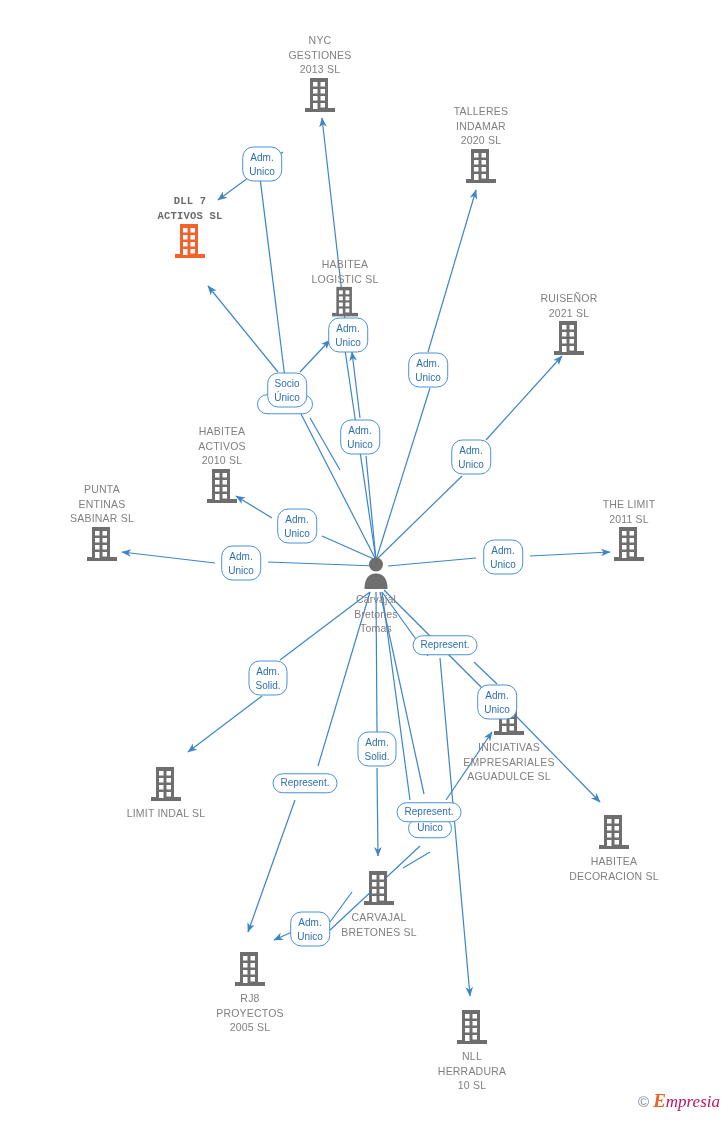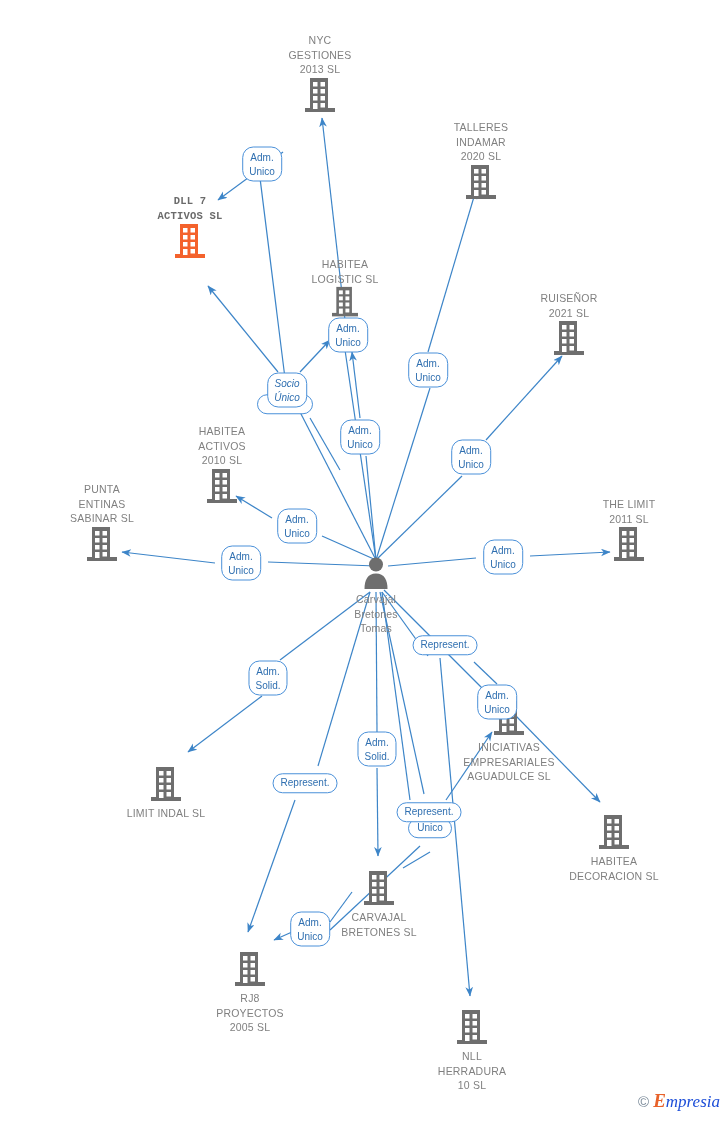--- a/index.html
+++ b/index.html
@@ -20,21 +20,21 @@
        border:1px solid #4a90d9;border-radius:11px;background:#ffffff;
        color:#2f6fb0;font-size:10px;line-height:13.5px;text-align:center;
        padding:3px 6px;white-space:pre-line;box-sizing:border-box;}
   .lbl.one-line{padding:2px 7px;}
 
   
   #watermark{position:absolute;right:8px;bottom:8px;display:flex;align-items:center;gap:4px;}
   #watermark .copy{color:#7a8a99;font-size:15px;line-height:15px;}
   #watermark .brandE{color:#e8622a;font-family:"Liberation Serif","DejaVu Serif",serif;
         font-style:italic;font-size:19px;line-height:19px;font-weight:bold;}
-  #watermark .brandrest{color:#1d4ed8;font-family:"Liberation Serif","DejaVu Serif",serif;
+  #watermark .brandrest{color:#be185d;font-family:"Liberation Serif","DejaVu Serif",serif;
         font-style:italic;font-size:17px;line-height:17px;}
 </style>
 </head>
 <body>
 
 <div id="canvas">
 
   <svg id="edges" viewBox="0 0 728 1125" xmlns="http://www.w3.org/2000/svg">
     <defs>
       <marker id="ah" markerWidth="9" markerHeight="9" refX="7.5" refY="3.2" orient="auto" markerUnits="strokeWidth">
@@ -115,21 +115,21 @@
         <rect x="8" y="12" width="4.5" height="4.5" fill="#fff"></rect>
           <rect x="15.5" y="12" width="4.5" height="4.5" fill="#fff"></rect>
         <rect x="8" y="19" width="4.5" height="4.5" fill="#fff"></rect>
           <rect x="15.5" y="19" width="4.5" height="4.5" fill="#fff"></rect>
         <rect x="8" y="26" width="4.5" height="6" fill="#fff"></rect>
           <rect x="15.5" y="26" width="4.5" height="4.5" fill="#fff"></rect>
       </svg>
     </div>
   </div>
 
-  <div class="node" style="left:481px;top:120px;">
+  <div class="node" style="left:481px;top:104px;">
     <div class="caption">TALLERES
 INDAMAR
 2020 SL</div>
     <div class="glyph">
       <svg class="bld" width="30" height="38" viewBox="0 0 30 38" xmlns="http://www.w3.org/2000/svg">
         <rect x="5" y="1" width="18" height="32" fill="#6e6e6e"></rect>
           <rect x="0" y="31" width="30" height="4" fill="#6e6e6e"></rect>
         <rect x="8" y="5" width="4.5" height="4.5" fill="#fff"></rect>
           <rect x="15.5" y="5" width="4.5" height="4.5" fill="#fff"></rect>
         <rect x="8" y="12" width="4.5" height="4.5" fill="#fff"></rect>
@@ -386,21 +386,21 @@
 10 SL</div>
   </div>
 
   <div class="lbl" style="left:262px;top:164px;">Adm.
 Unico</div>
   <div class="lbl" style="left:428px;top:370px;">Adm.
 Unico</div>
   <div class="lbl" style="left:348px;top:335px;">Adm.
 Unico</div>
   <div class="lbl one-line" style="left:285px;top:404px;width:56px;">R</div>
-  <div class="lbl" style="left:287px;top:390px;font-style:italic;">Socio
+  <div class="lbl" style="left:287px;top:390px;">Socio
 Único</div>
   <div class="lbl" style="left:297px;top:526px;">Adm.
 Unico</div>
   <div class="lbl" style="left:471px;top:457px;">Adm.
 Unico</div>
   <div class="lbl" style="left:360px;top:437px;">Adm.
 Unico</div>
   <div class="lbl" style="left:241px;top:563px;">Adm.
 Unico</div>
   <div class="lbl" style="left:503px;top:557px;">Adm.

